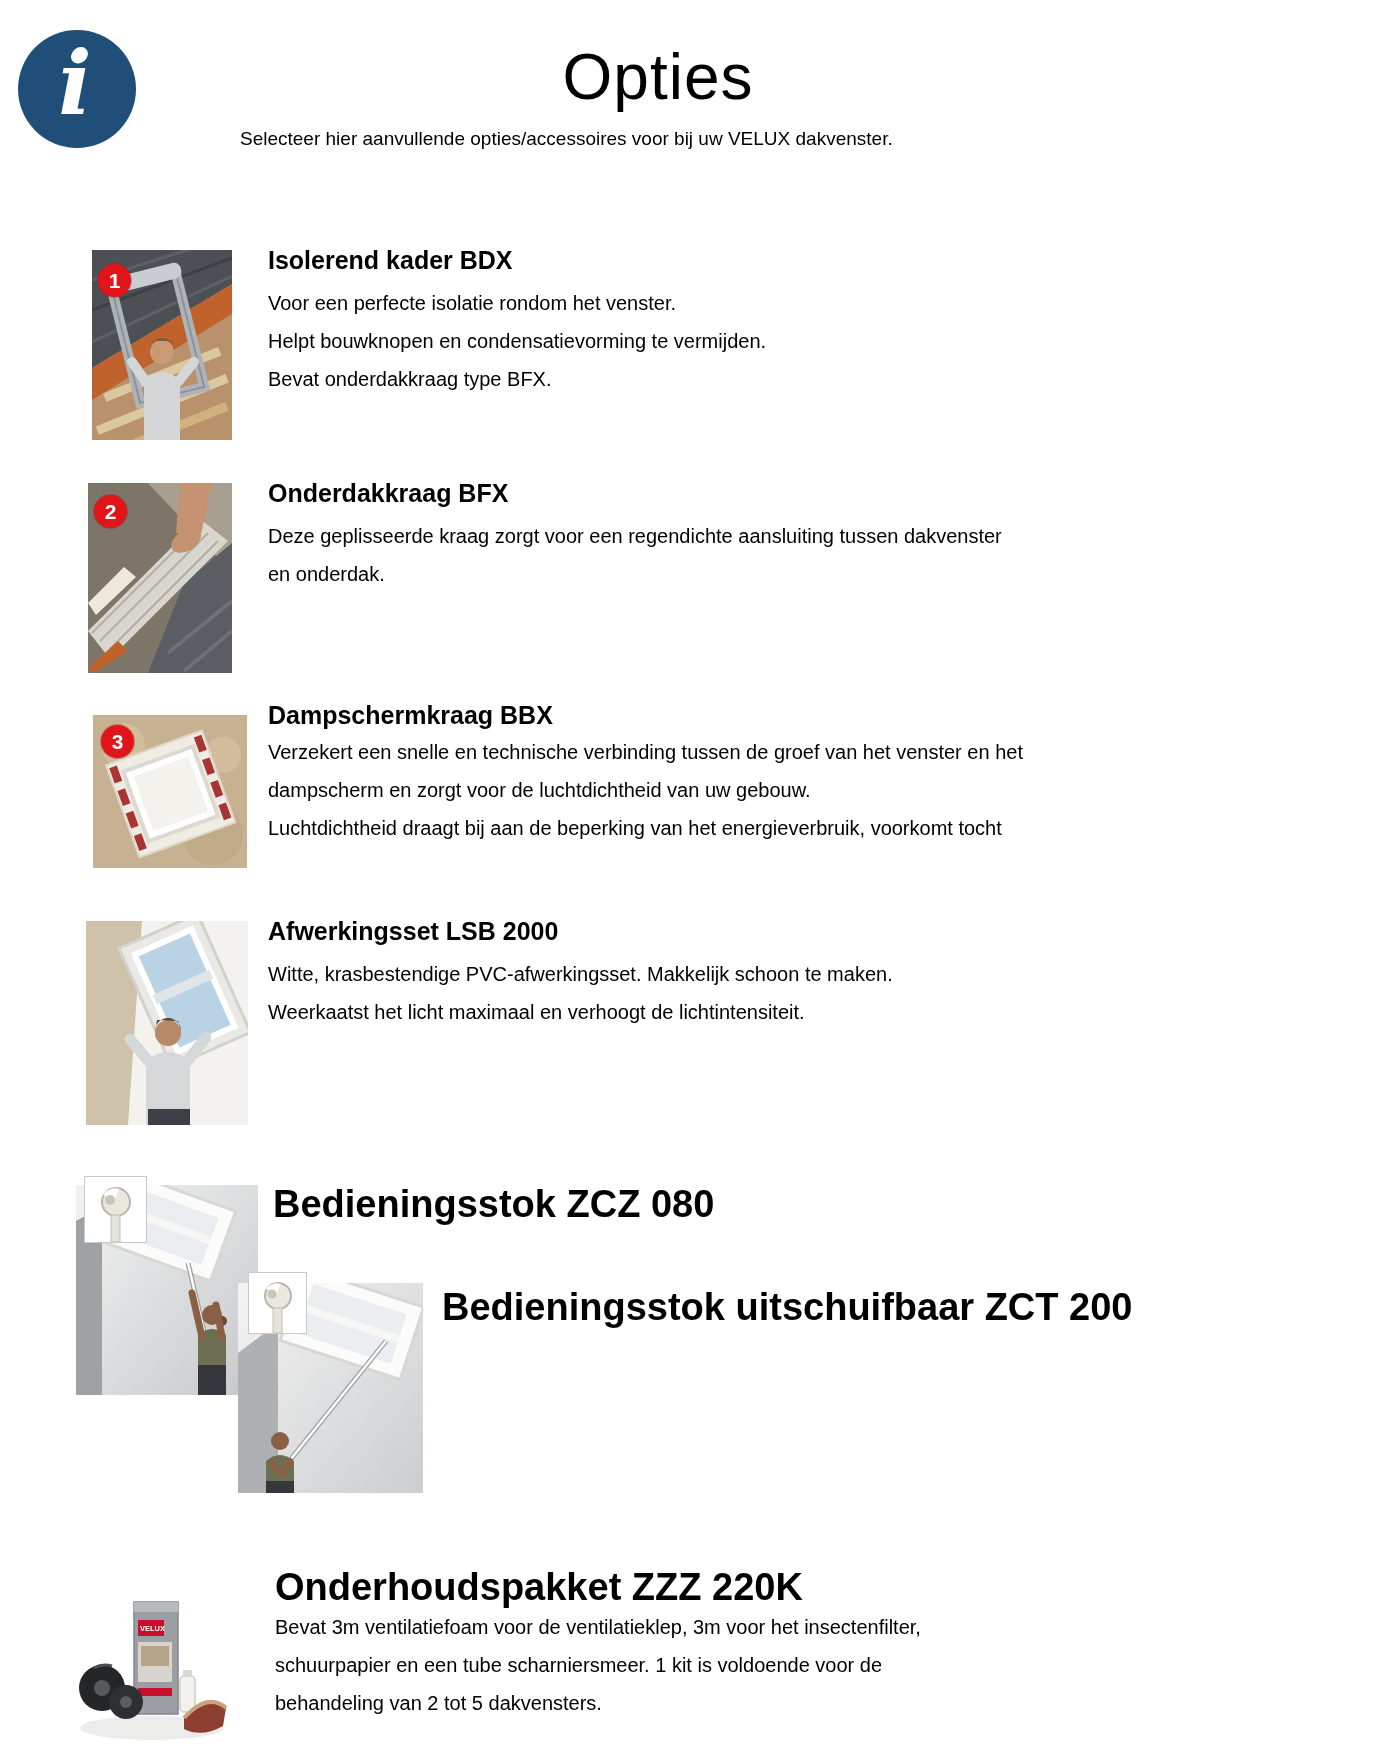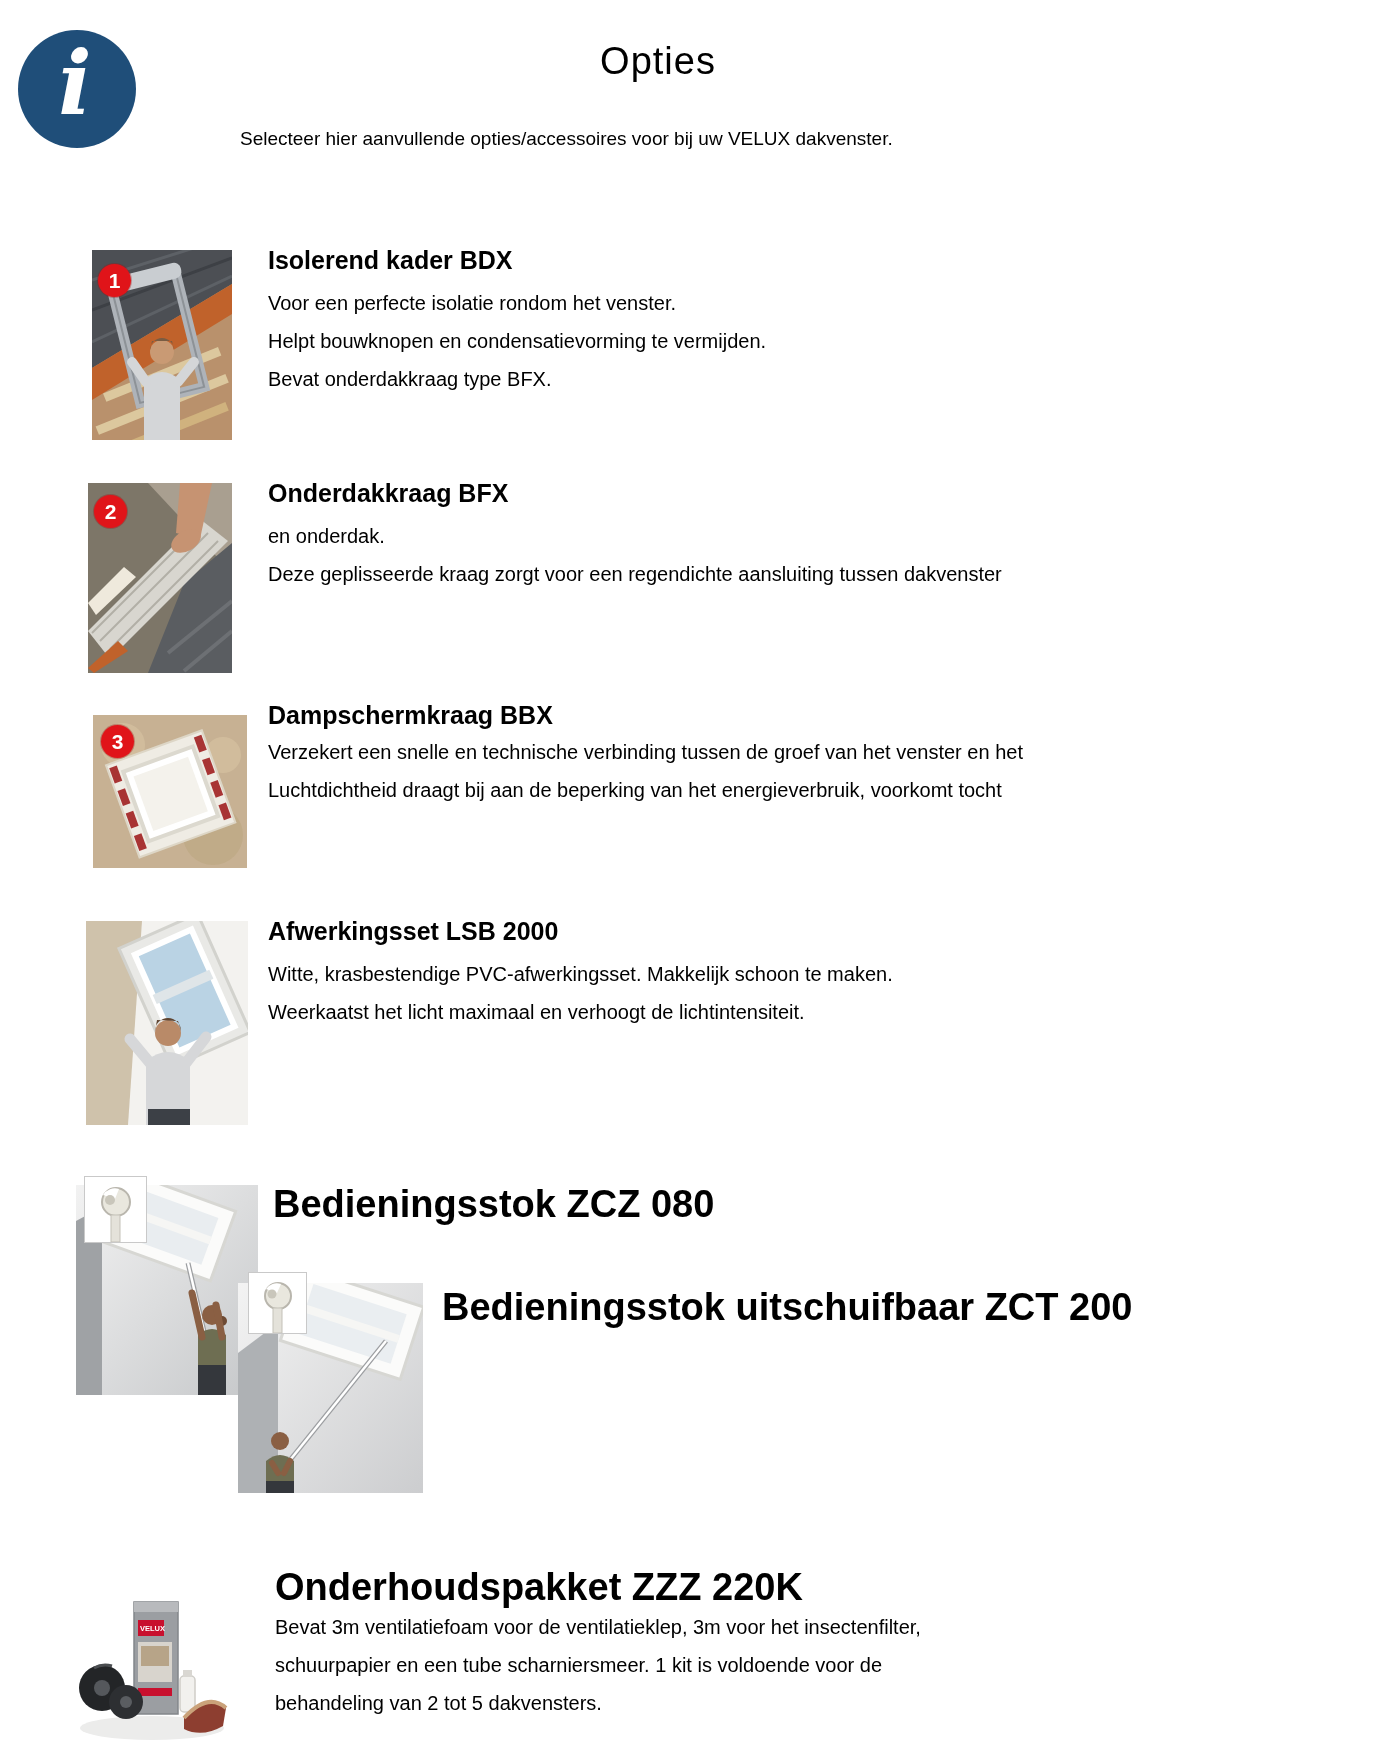--- a/index.html
+++ b/index.html
@@ -5,21 +5,21 @@
   html,body{margin:0;padding:0;}
   body{background:#ffffff;font-family:"Liberation Sans",sans-serif;color:#000;}
   .page{position:relative;width:1400px;height:1759px;background:#fff;overflow:hidden;}
 
   .info-badge{position:absolute;left:18px;top:30px;width:118px;height:118px;border-radius:50%;
     background:#1f4e79;display:flex;align-items:center;justify-content:center;}
   .info-badge .glyph{font-family:"DejaVu Serif",serif;font-style:italic;font-weight:bold;
     color:#fff;font-size:88px;line-height:1;transform:translate(-2px,-6px);}
 
   .page-title{position:absolute;left:0;top:40px;width:1316px;text-align:center;
-    font-size:38px;font-weight:400;letter-spacing:1px;}
+    font-size:64px;font-weight:400;letter-spacing:1px;}
   .page-subtitle{position:absolute;left:240px;top:128px;font-size:19px;}
 
   .photo{position:absolute;overflow:visible;}
   .photo svg{display:block;}
   .num-badge{position:absolute;width:33px;height:33px;border-radius:50%;background:#e01419;
     color:#fff;font-weight:bold;font-size:21px;display:flex;align-items:center;justify-content:center;
     box-shadow:0 0 0 1px rgba(160,20,20,.35);}
   .inset{position:absolute;background:#fff;border:1px solid #c9c9c9;}
 
   .item-title{position:absolute;font-weight:bold;font-size:25px;white-space:nowrap;}
@@ -82,22 +82,22 @@
       </g>
       <polygon points="92,0 124,0 112,56 88,50" fill="#c69372"></polygon>
       <ellipse cx="98" cy="58" rx="16" ry="10" transform="rotate(-30 98 58)" fill="#c69372"></ellipse>
       <polygon points="0,120 36,84 48,94 8,132" fill="#efe9dc"></polygon>
       <polygon points="0,185 30,158 40,168 6,190" fill="#c0622b"></polygon>
     </svg>
     <div class="num-badge" style="left: 6px; top: 12px; background: rgb(224, 20, 25);">2</div>
   </div>
   <div class="item-title" style="left:268px;top:479px;">Onderdakkraag BFX</div>
   <div class="item-lines" style="left:268px;top:517px;">
+    <div>Deze geplisseerde kraag zorgt voor een regendichte aansluiting tussen dakvenster</div>
     <div>en onderdak.</div>
-    <div>Deze geplisseerde kraag zorgt voor een regendichte aansluiting tussen dakvenster</div>
   </div>
 
   <div class="photo" style="left:93px;top:715px;width:154px;height:153px;">
     <svg width="154" height="153" viewBox="0 0 154 153">
       <rect width="154" height="153" fill="#c7b193"></rect>
       <circle cx="30" cy="30" r="22" fill="#d3bf9f" opacity="0.8"></circle>
       <circle cx="120" cy="120" r="30" fill="#bda883" opacity="0.7"></circle>
       <circle cx="130" cy="40" r="18" fill="#d3bf9f" opacity="0.8"></circle>
       <g transform="rotate(-20 77 77)">
         <rect x="26" y="30" width="102" height="98" fill="#efece4" stroke="#ddd6c6" stroke-width="2"></rect>
@@ -113,20 +113,21 @@
           <rect x="118" y="82" width="8" height="16"></rect>
             <rect x="118" y="106" width="8" height="16"></rect>
         </g>
       </g>
     </svg>
     <div class="num-badge" style="left: 8px; top: 10px; background: rgb(224, 20, 25);">3</div>
   </div>
   <div class="item-title" style="left:268px;top:701px;">Dampschermkraag BBX</div>
   <div class="item-lines" style="left:268px;top:733px;">
     <div>Verzekert een snelle en technische verbinding tussen de groef van het venster en het</div>
+    <div>dampscherm en zorgt voor de luchtdichtheid van uw gebouw.</div>
     <div>Luchtdichtheid draagt bij aan de beperking van het energieverbruik, voorkomt tocht</div>
   </div>
 
   <div class="photo" style="left:86px;top:921px;width:162px;height:204px;">
     <svg width="162" height="204" viewBox="0 0 162 204">
       <rect width="162" height="204" fill="#f3f2ef"></rect>
       <polygon points="0,0 56,0 42,204 0,204" fill="#cfc2ab"></polygon>
       <g transform="rotate(-24 100 70)">
         <rect x="56" y="4" width="86" height="130" fill="#e9e9e6" stroke="#d2d2cd" stroke-width="3"></rect>
         <rect x="68" y="16" width="62" height="106" fill="#bad3e4" stroke="#ffffff" stroke-width="6"></rect>

